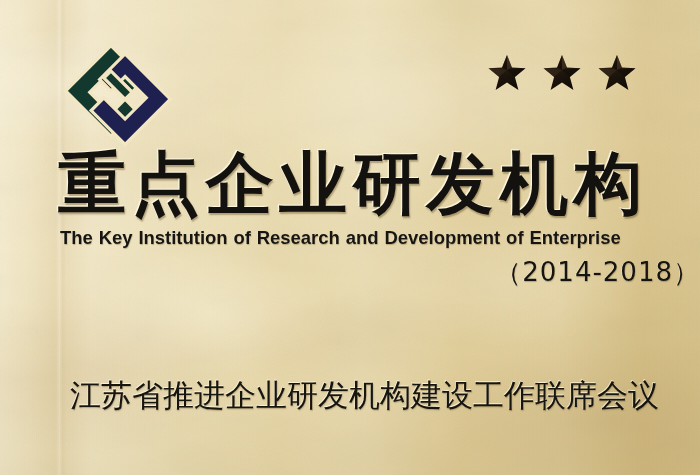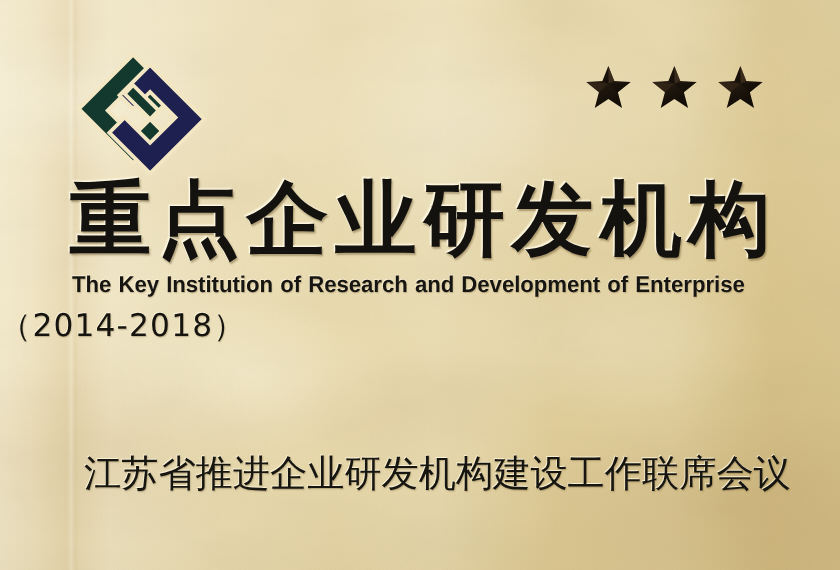--- a/index.html
+++ b/index.html
@@ -155,21 +155,21 @@
       -0.5px -0.5px 0 rgba(255,248,224,0.70),
        0.5px 1px 1px rgba(86,62,22,0.30);
   }
   #subtitle-en .w { display: block; }
 
   #year {
     position: absolute;
     left: 0;
     top: 259px;
     width: 700px;
-    text-align: left;
+    text-align: right;
     color: #16140f;
     font-family: "DejaVu Sans", "Liberation Sans", sans-serif;
     font-weight: 400;
     font-size: 26px;
     letter-spacing: 1px;
     line-height: 1;
     white-space: nowrap;
     text-shadow:
       -0.5px -0.5px 0 rgba(255,248,224,0.75),
        0.5px 1px 1px rgba(86,62,22,0.32);

